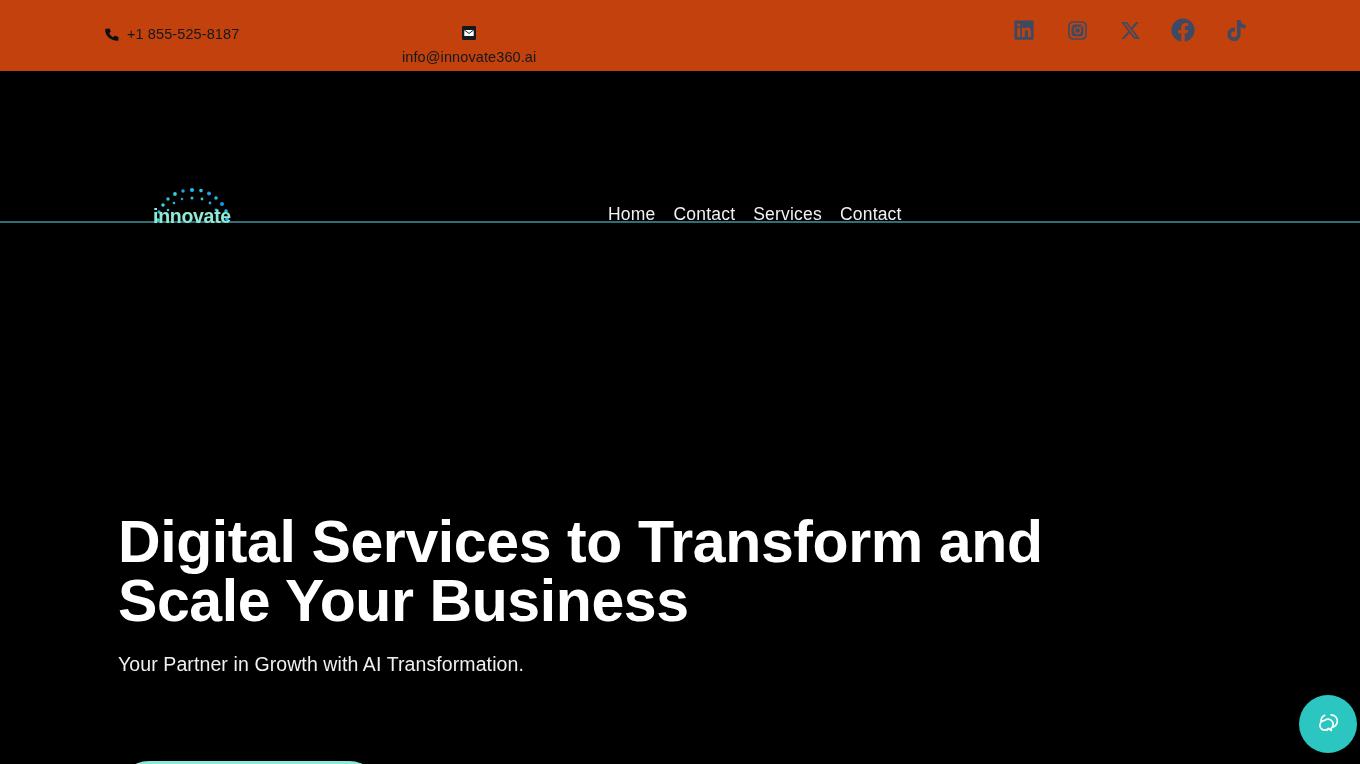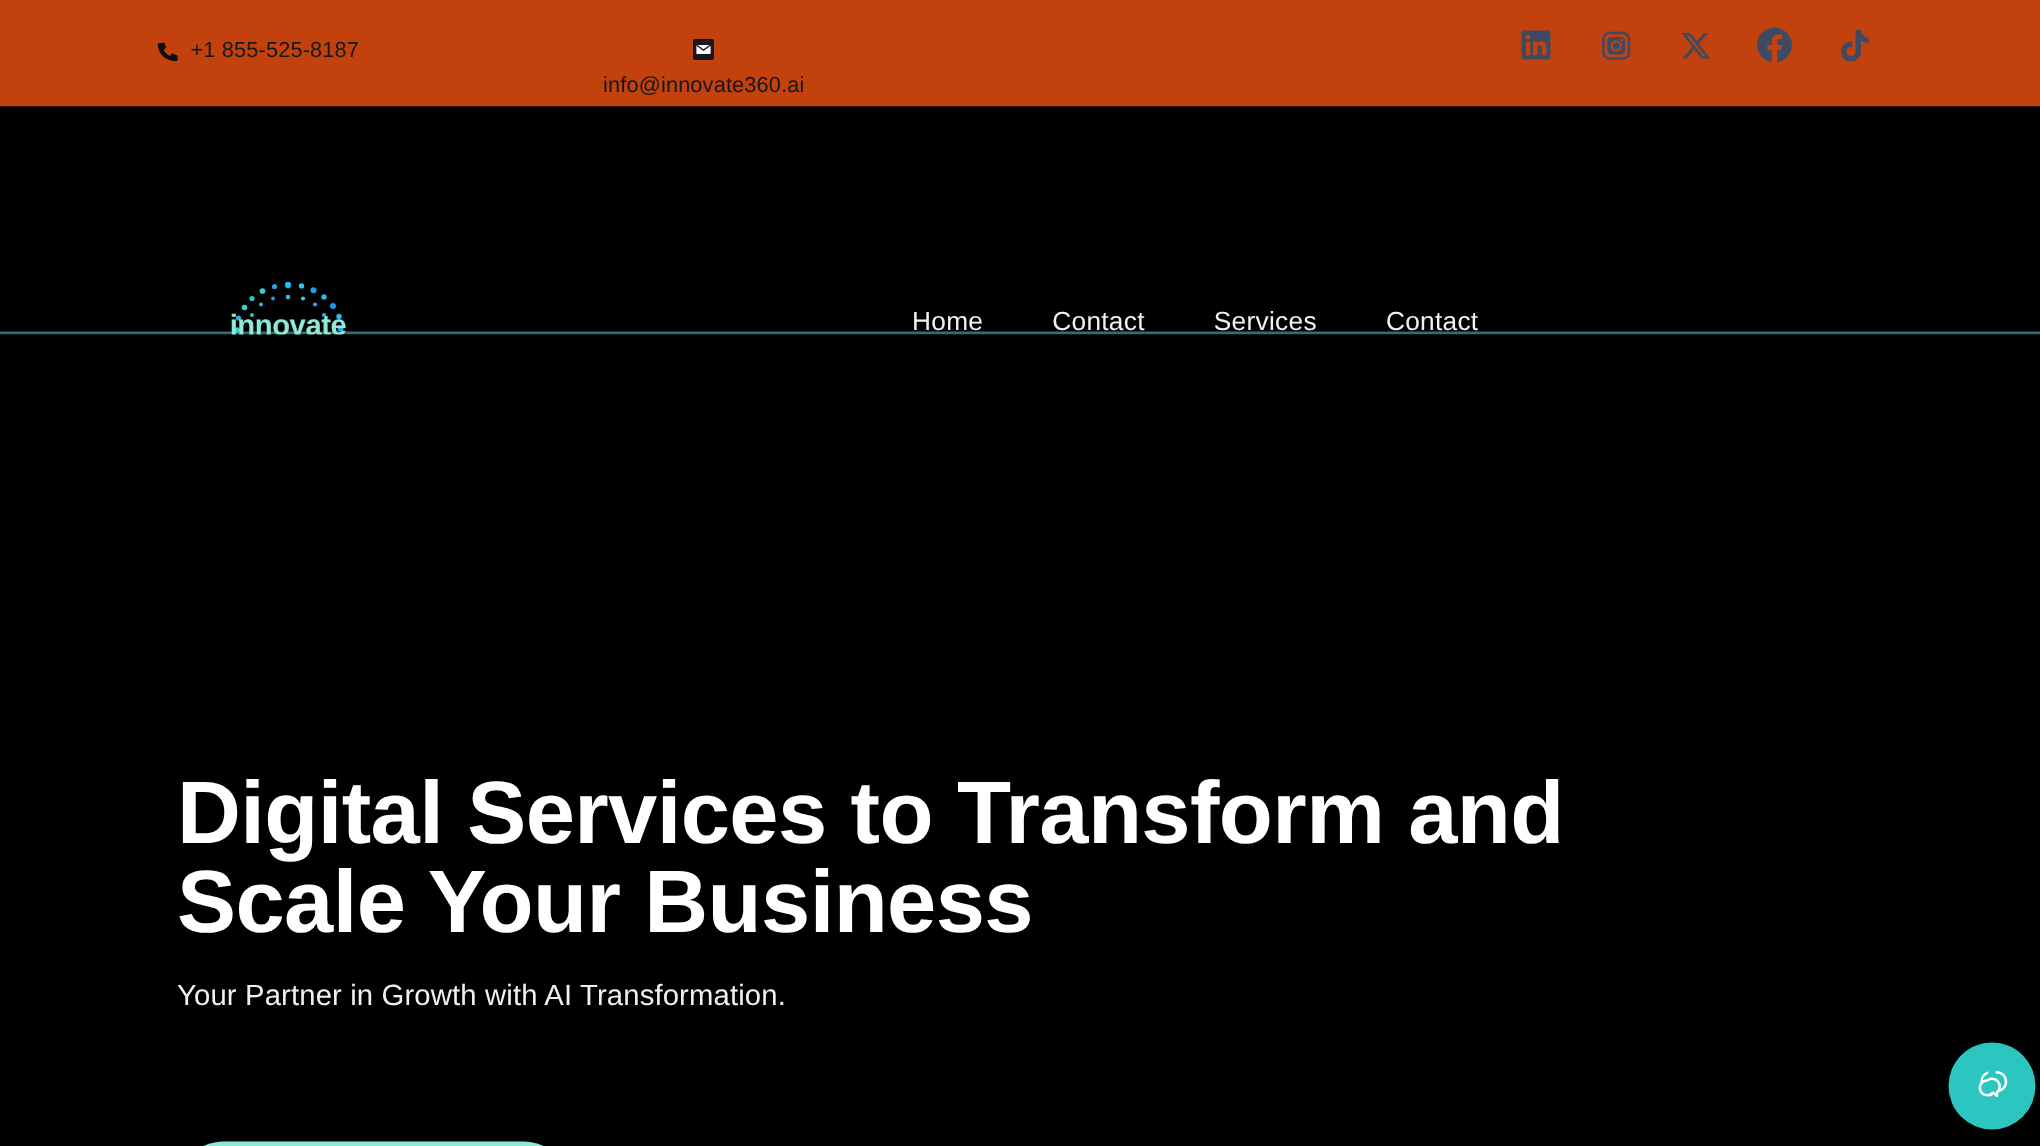--- a/index.html
+++ b/index.html
@@ -47,21 +47,21 @@
     border-bottom:2px solid #2f6f74;
   }
   .logo{
     position:absolute; left:118px; top:111px;
     width:92px; height:72px;margin-left:28px;
   }
   .logo svg{ width:92px; height:72px; display:block; }
 
   .nav{
     position:absolute; left:608px; top:133px;
-    display:flex; align-items:flex-start; gap:46px;
+    display:flex; align-items:flex-start; gap:18px;
   }
   .nav a{
     color:#f2f2f2; font-size:17.5px; text-decoration:none;
     letter-spacing:.2px; cursor:pointer;
   }
 
   .demo-btn{
     position:absolute; left:1016px; top:122px;
     width:224px; height:50px;
     border:2px solid #7fe9d4;

